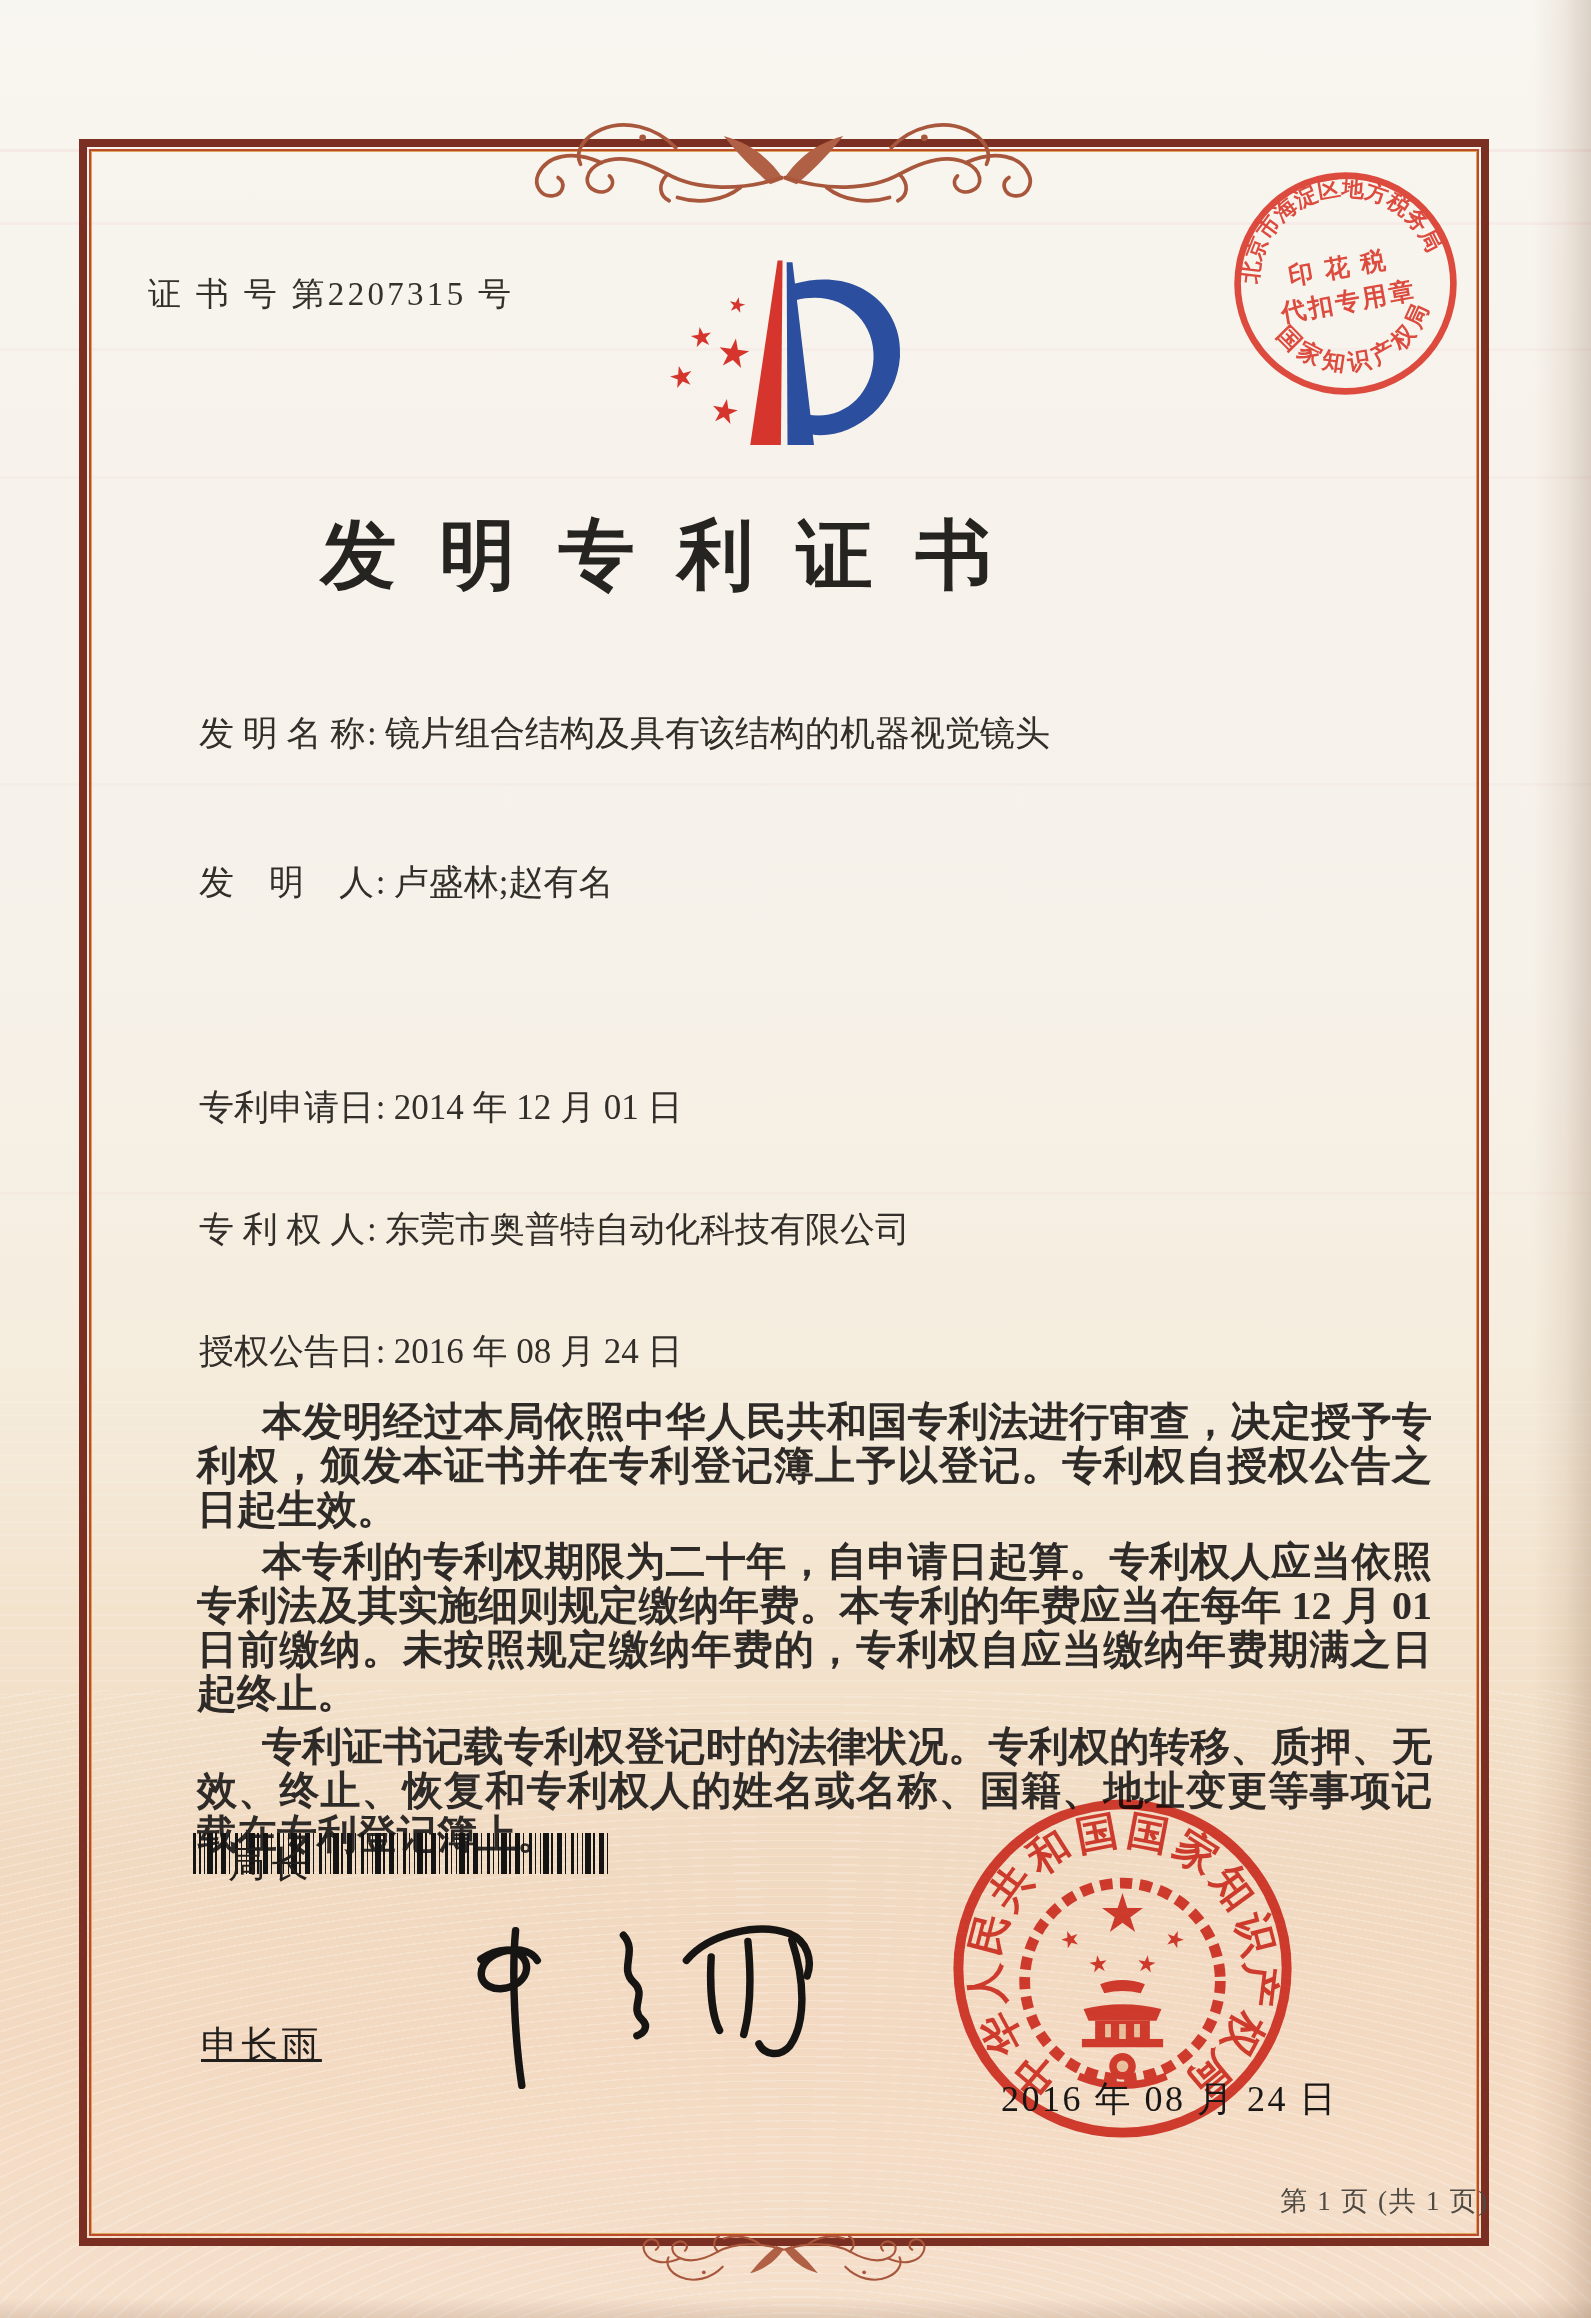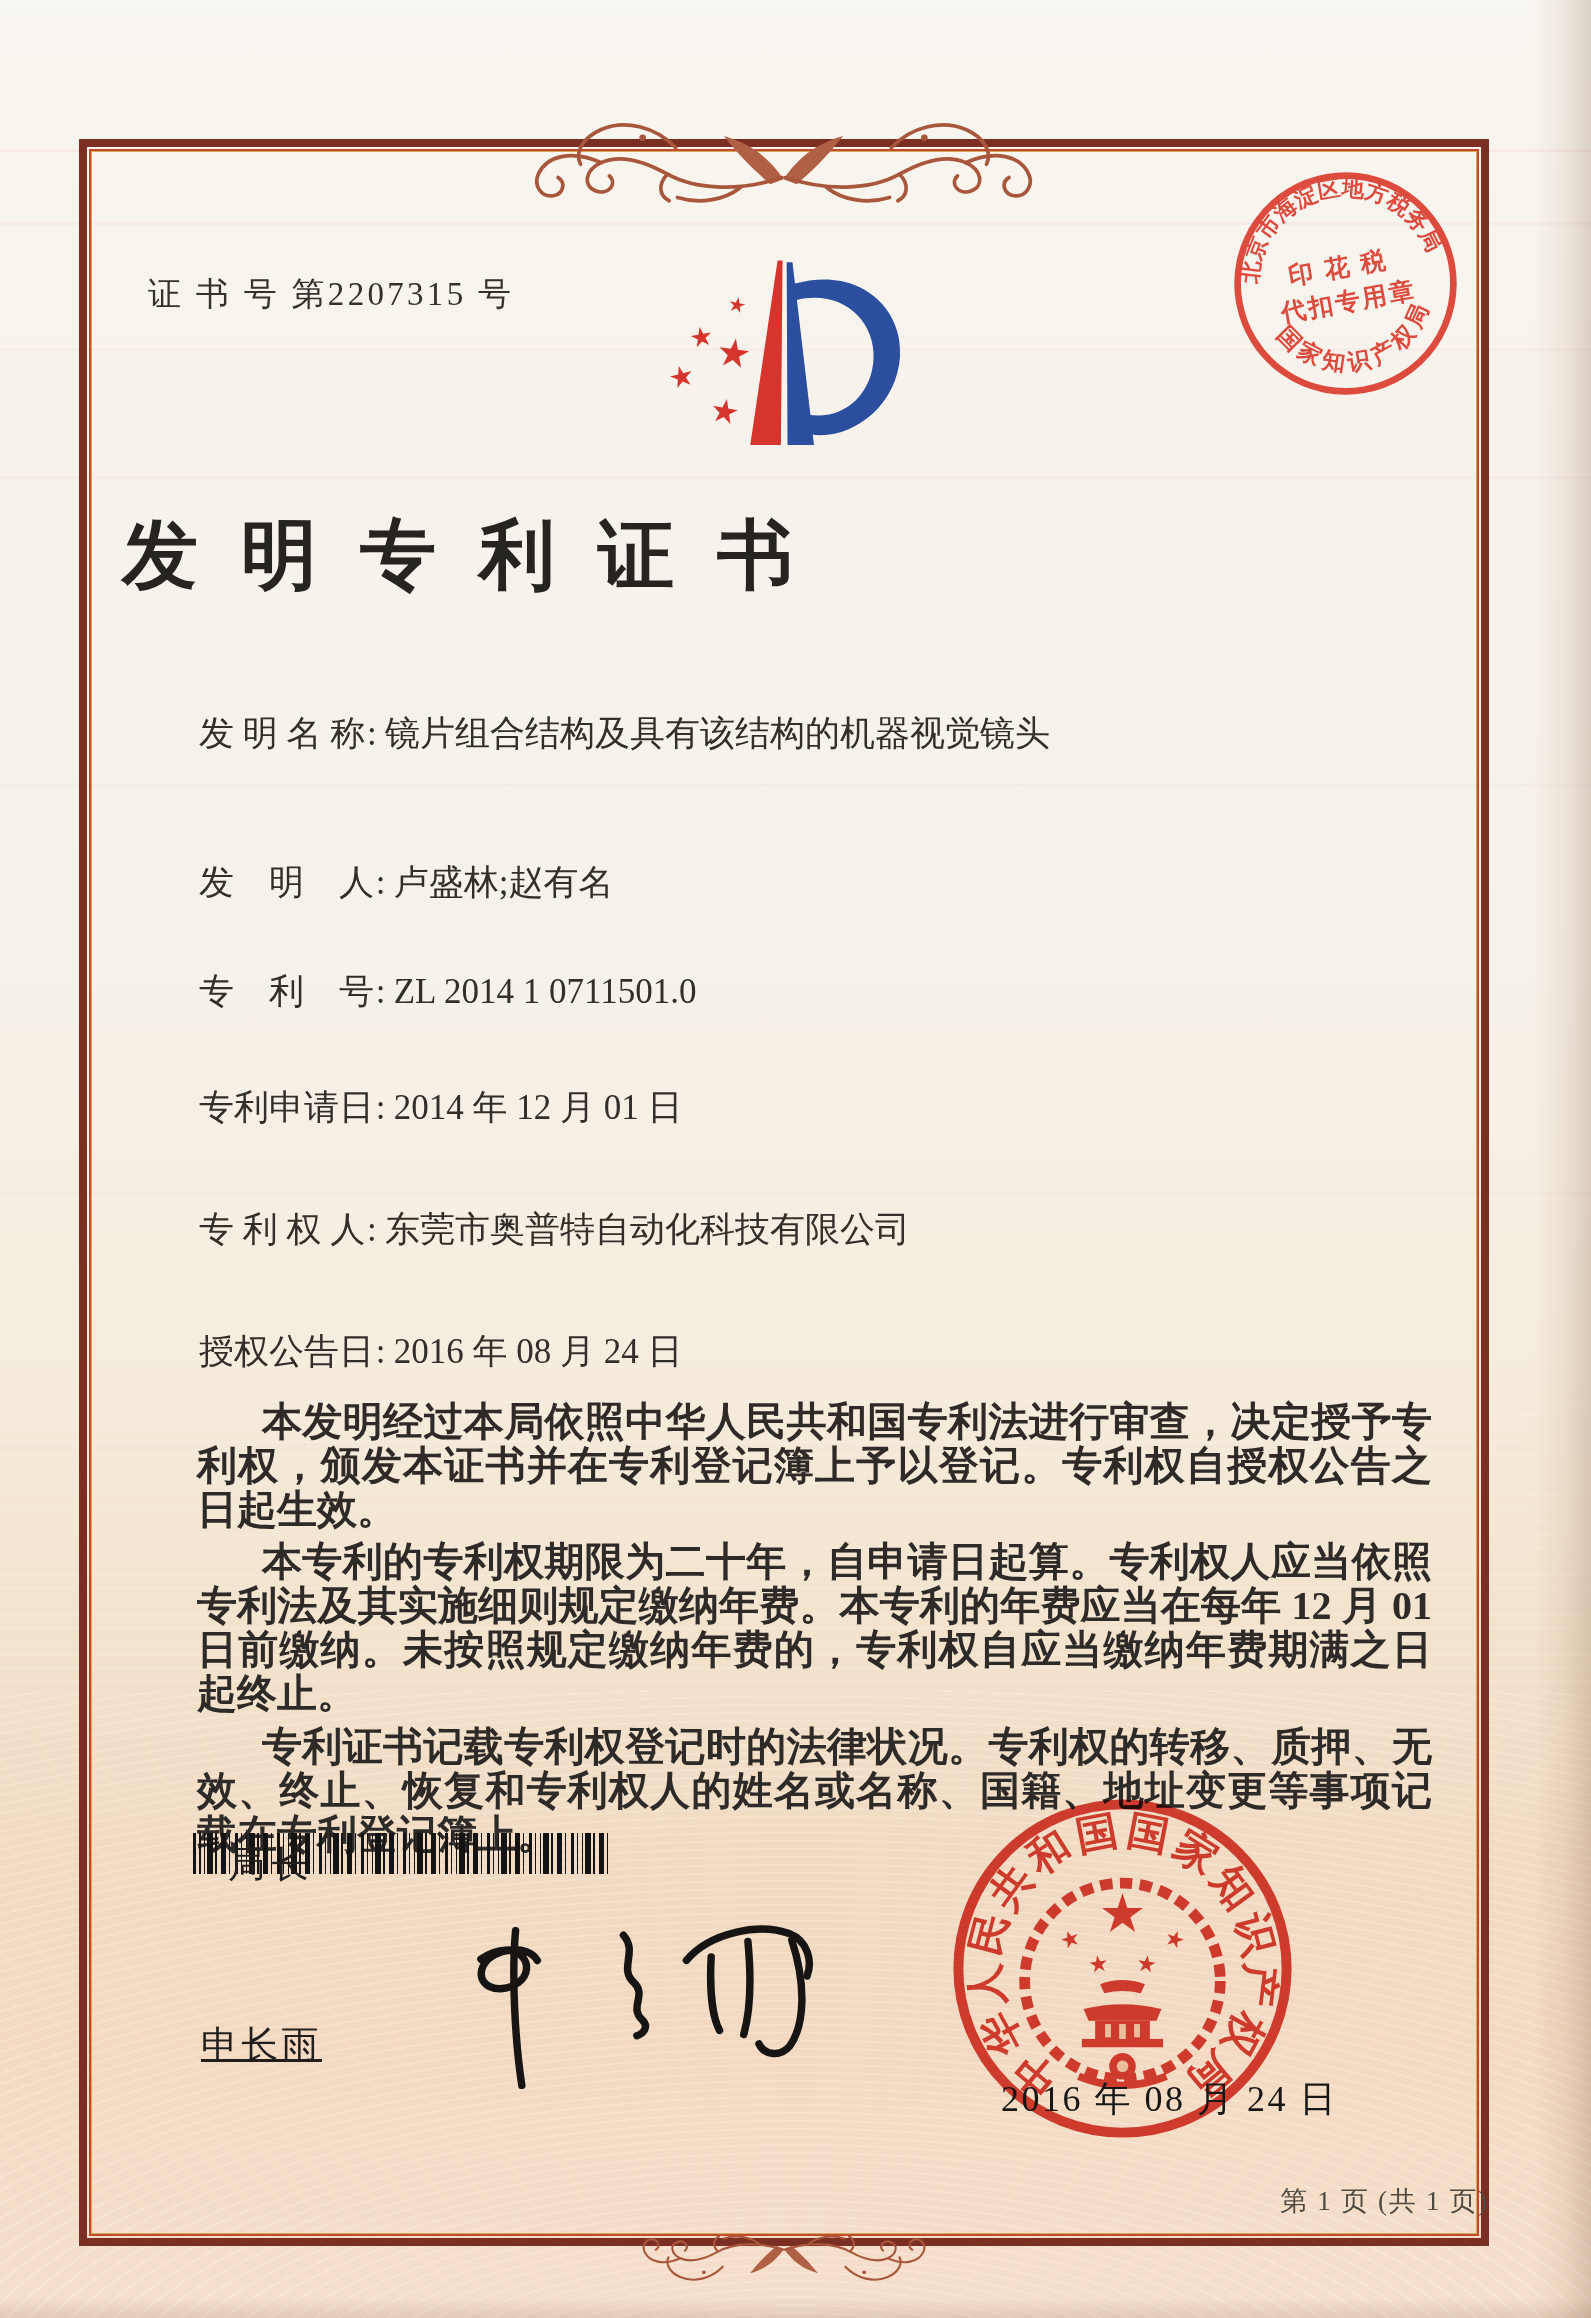--- a/index.html
+++ b/index.html
@@ -19,21 +19,21 @@
   .edge-right{position:absolute;top:0;bottom:0;right:0;width:58px;
     background:linear-gradient(90deg,rgba(0,0,0,0) 0,rgba(150,104,72,.10) 55%,rgba(116,78,52,.22) 100%);}
   .edge-bottom{position:absolute;left:0;right:0;bottom:0;height:21.5px;
     background:linear-gradient(0deg,rgba(116,78,52,.16),rgba(0,0,0,0));}
   
   .frame{position:absolute;left:79px;top:139px;width:1410px;height:2107px;
     border:8.3px solid #7b2e22;box-sizing:border-box;}
   .frame-inner{position:absolute;left:1.7px;top:1.7px;right:1.7px;bottom:1.7px;border:2.5px solid #bf4b2e;}
   .frame-inner2{position:absolute;left:0.8px;top:0.8px;right:0.8px;bottom:0.8px;border:0.8px solid #d9a85a;}
   .cert-no{left:148px;top:272px;font-size:33px;letter-spacing:3.3px;color:#34302c;white-space:pre;text-align:center;}
-  .title{left:79px;width:1154px;top:505px;text-align:left;font-size:76px;font-weight:bold;
+  .title{left:79px;width:1154px;top:505px;text-align:center;font-size:76px;font-weight:bold;
     letter-spacing:43px;text-indent:43px;color:#262421;}
   .field{position:absolute;left:199px;font-size:35px;white-space:pre;color:#322e2a;}
   .field .colon{margin:0 8.3px 0 1.7px;}
   .paras{left:197px;top:1400px;width:1235px;}
   .paras p{font-size:40px;line-height:44px;margin:0 0 8.3px 0;text-align:justify;text-indent:65px;color:#2e2a27;font-weight:bold;}
   .barcode{left:193px;top:1833px;width:418px;height:41px;
     background:repeating-linear-gradient(90deg,
       #141414 0 3.3px, rgba(0,0,0,0) 3.3px 5.8px,
       #141414 5.8px 7.5px, rgba(0,0,0,0) 7.5px 10.8px,
       #141414 10.8px 12.4px, rgba(0,0,0,0) 12.4px 14px,
@@ -127,21 +127,20 @@
       <use href="#st" transform="translate(85,127) scale(19) rotate(8)"></use>
       <use href="#st" transform="translate(22,155) scale(14) rotate(-14)"></use>
       <use href="#st" transform="translate(74,197) scale(16) rotate(10)"></use>
     </g>
   </svg>
 
   <div class="abs title">发明专利证书</div>
 
   <div class="field" style="top:859px"><span>发　明　人</span><span class="colon">:</span><span>卢盛林;赵有名</span></div>
   <div class="field" style="top:710px"><span>发 明 名 称</span><span class="colon">:</span><span>镜片组合结构及具有该结构的机器视觉镜头</span></div>
-  <div class="field" style="top:968px"><span>专　利　号</span><span class="colon">:</span><span>ZL 2014 1 0711501.0</span></div>
   <div class="field" style="top:1084px"><span>专利申请日</span><span class="colon">:</span><span>2014 年 12 月 01 日</span></div>
   <div class="field" style="top:1206px"><span>专 利 权 人</span><span class="colon">:</span><span>东莞市奥普特自动化科技有限公司</span></div>
   <div class="field" style="top:1328px"><span>授权公告日</span><span class="colon">:</span><span>2016 年 08 月 24 日</span></div>
 
   <div class="abs paras">
     <p>本发明经过本局依照中华人民共和国专利法进行审查，决定授予专利权，颁发本证书并在专利登记簿上予以登记。专利权自授权公告之日起生效。</p>
     <p>本专利的专利权期限为二十年，自申请日起算。专利权人应当依照专利法及其实施细则规定缴纳年费。本专利的年费应当在每年 12 月 01 日前缴纳。未按照规定缴纳年费的，专利权自应当缴纳年费期满之日起终止。</p>
     <p>专利证书记载专利权登记时的法律状况。专利权的转移、质押、无效、终止、恢复和专利权人的姓名或名称、国籍、地址变更等事项记载在专利登记簿上。</p>
   </div>
 

